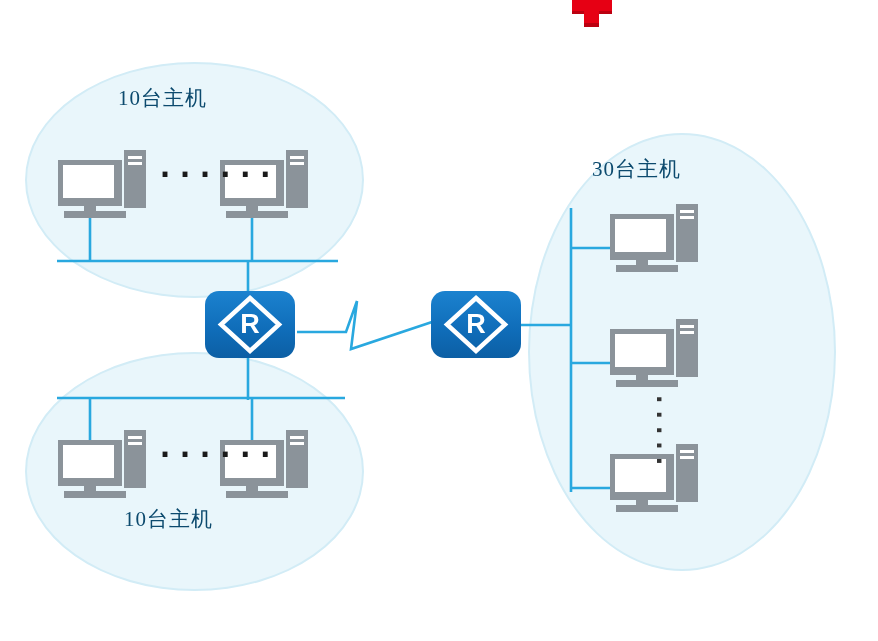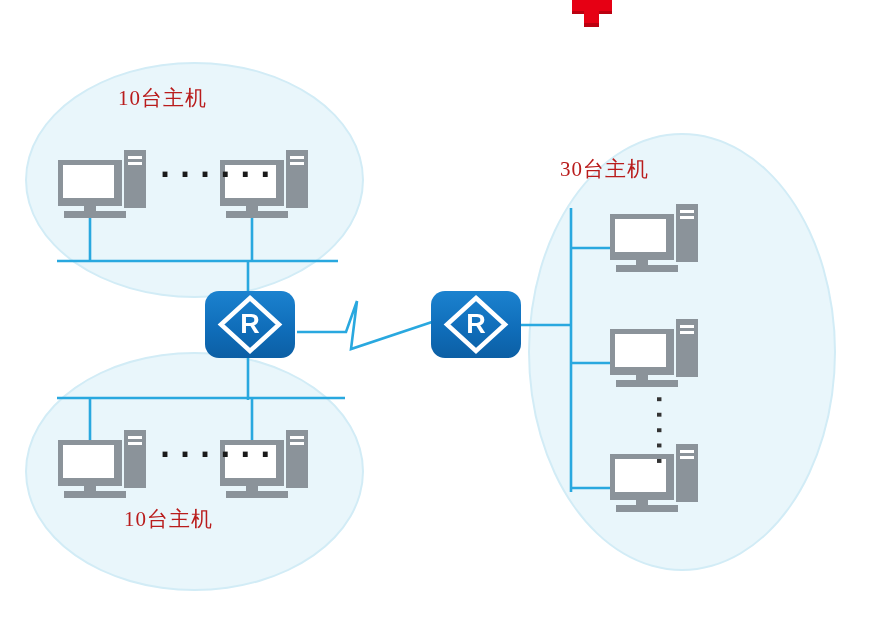--- a/index.html
+++ b/index.html
@@ -34,21 +34,21 @@
   .router svg{position:absolute;left:0;top:0;}
   .router .rletter{
     position:relative;
     color:#ffffff;font-weight:bold;
     font-family:"Liberation Sans","DejaVu Sans",sans-serif;
     font-size:27px;line-height:1;
     z-index:1;
   }
   .label{
     position:absolute;z-index:3;
-    color:#b91c1c;font-size:21px;letter-spacing:1px;
+    color:#0c4a6e;font-size:21px;letter-spacing:1px;
     white-space:nowrap;
   }
   .dots{
     position:absolute;z-index:3;
     color:#1a1a1a;font-weight:bold;font-size:30px;
     letter-spacing:2px;line-height:36px;
     font-family:"DejaVu Sans Mono",monospace;
   }
   .vdots{
     position:absolute;z-index:3;
@@ -176,21 +176,21 @@
       <rect x="66" y="2" width="22" height="58" fill="#8b939a"></rect>
       <rect x="70" y="8" width="14" height="3" fill="#ffffff"></rect>
       <rect x="70" y="14" width="14" height="3" fill="#ffffff"></rect>
       <rect x="0" y="12" width="64" height="46" fill="#8b939a"></rect>
       <rect x="5" y="17" width="51" height="33" fill="#ffffff"></rect>
       <rect x="26" y="58" width="12" height="5" fill="#8b939a"></rect>
       <rect x="6" y="63" width="62" height="7" fill="#8b939a"></rect>
     </svg>
   </div>
   <div class="vdots" style="left:652px;top:392px;height:60px;">·····</div>
-  <div class="label" style="left:560px;top:155px;">30台主机</div>
+  <div class="label" style="left:592px;top:155px;">30台主机</div>
 
   <div class="node router" style="left:205px;top:291px;">
     <svg width="90" height="67" viewBox="0 0 90 67">
       <polygon points="45,7 74,33.5 45,60 16,33.5" fill="none" stroke="#ffffff" stroke-width="4.5"></polygon>
     </svg>
     <span class="rletter">R</span>
   </div>
   <div class="node router" style="left:431px;top:291px;">
     <svg width="90" height="67" viewBox="0 0 90 67">
       <polygon points="45,7 74,33.5 45,60 16,33.5" fill="none" stroke="#ffffff" stroke-width="4.5"></polygon>

